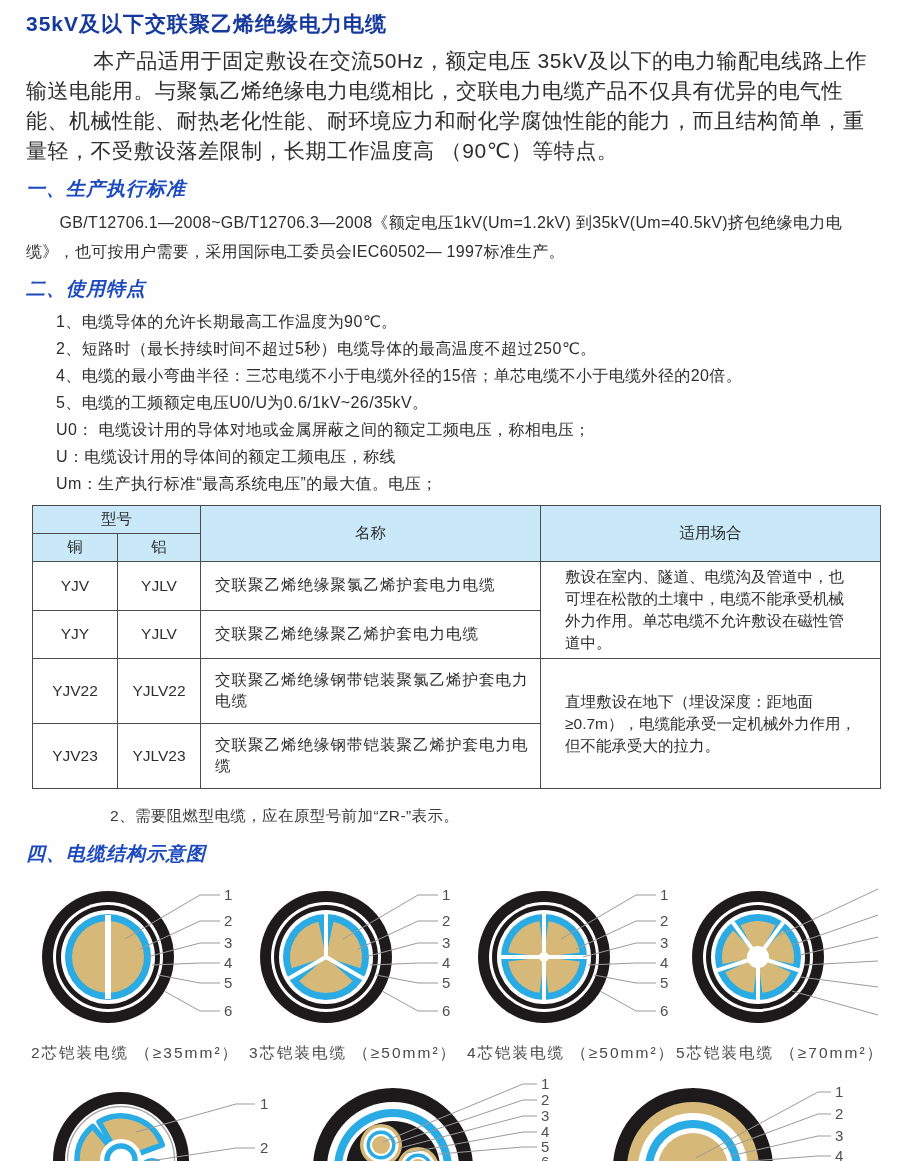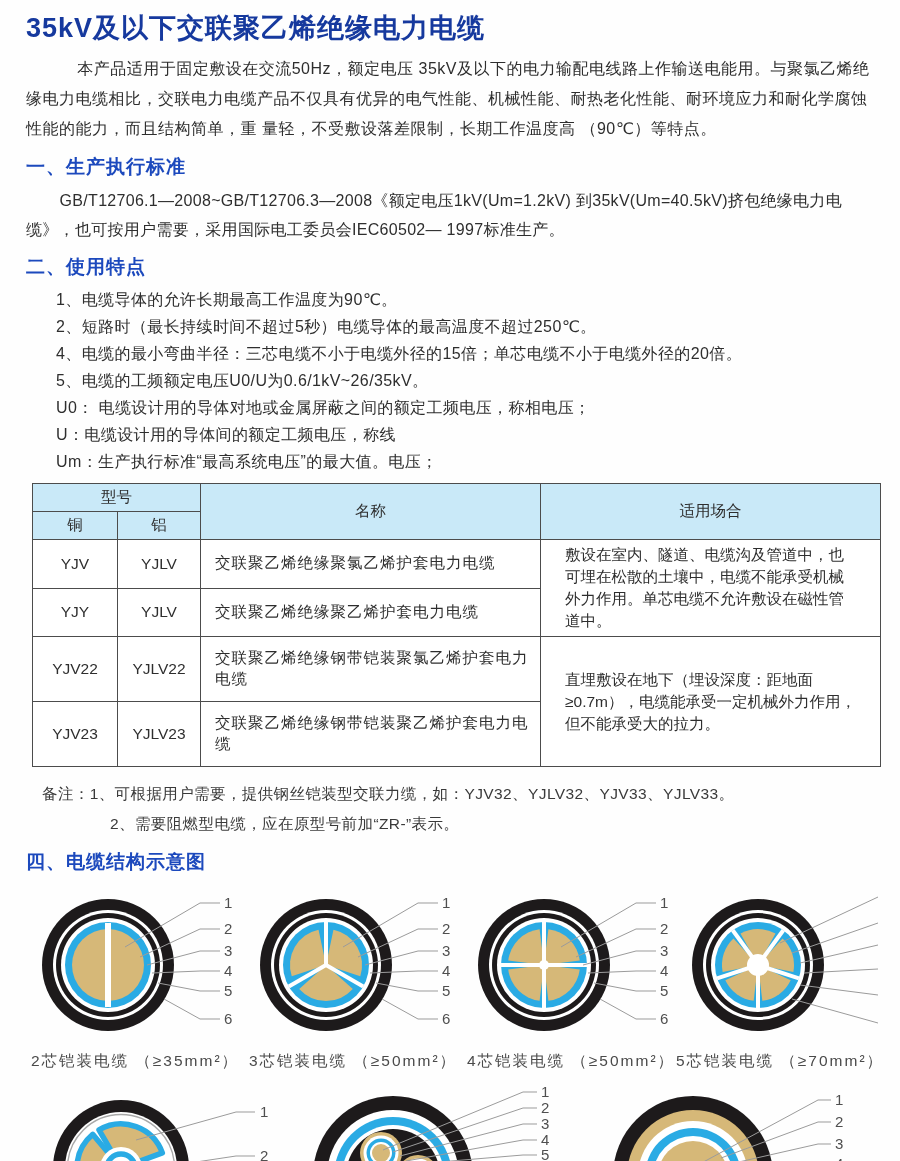--- a/index.html
+++ b/index.html
@@ -2,23 +2,23 @@
 <html><head>
 <meta charset="utf-8">
 <style>
   html,body{margin:0;padding:0;}
   body{
     width:900px;height:1161px;overflow:hidden;background:#fefefe;
     font-family:"Liberation Sans","DejaVu Sans",sans-serif;
     color:#2e2e2e;
   }
   .page{padding:6px 20px 0 26px;}
-  .title{font-size:27px;font-weight:bold;color:#16399e;margin:4px 0 8px 0;letter-spacing:1px;}
-  .intro{font-size:16px;line-height:30px;margin:2px 0 4px 0;text-indent:3.2em;letter-spacing:0.5px;}
-  .sec-head{font-size:19px;font-weight:bold;color:#1c49bd;margin:10px 0 6px 0;letter-spacing:1px;}
+  .title{font-size:21px;font-weight:bold;color:#16399e;margin:4px 0 8px 0;letter-spacing:1px;}
+  .intro{font-size:21px;line-height:30px;margin:2px 0 4px 0;text-indent:3.2em;letter-spacing:0.5px;}
+  .sec-head{font-size:19px;font-weight:bold;color:#1c49bd;margin:10px 0 6px 0;letter-spacing:1px;font-style:italic;}
   .std-body{font-size:16px;line-height:29px;margin:0 0 2px 0;text-indent:2.1em;letter-spacing:0.3px;}
   .feat-list{margin:4px 0 0 0;padding:0 0 0 30px;list-style:none;}
   .feat-list li{font-size:16px;line-height:27px;letter-spacing:0.4px;}
   table.models{border-collapse:collapse;width:848px;margin:8px 0 0 6px;table-layout:fixed;}
   table.models th,table.models td{border:1px solid #4c4c4c;font-weight:normal;}
   table.models th{background:#c9e9f8;font-size:15.5px;padding:3px 2px;}
   table.models td{font-size:15.5px;background:#fff;}
   td.model-cell{text-align:center;padding:11px 2px;margin-left:8px;}
   td.name-cell{text-align:left;padding:11px 6px 11px 14px;letter-spacing:1px;}
   td.app-cell{text-align:left;padding:4px 24px;line-height:22px;vertical-align:middle;}
@@ -94,21 +94,20 @@
       </tr>
       <tr>
         <td class="model-cell">YJV23</td>
         <td class="model-cell">YJLV23</td>
         <td class="name-cell">交联聚乙烯绝缘钢带铠装聚乙烯护套电力电缆</td>
       </tr>
     </tbody>
   </table>
 
   <div class="notes">
-    <div>备注：1、可根据用户需要，提供钢丝铠装型交联力缆，如：YJV32、YJLV32、YJV33、YJLV33。</div>
     <div class="note2">2、需要阻燃型电缆，应在原型号前加“ZR-”表示。</div>
   </div>
 
   <h2 class="sec-head">四、电缆结构示意图</h2>
 
   <div class="diag-area">
 
     <div class="diag-row">
 
       <div class="diag" style="width:218px">

